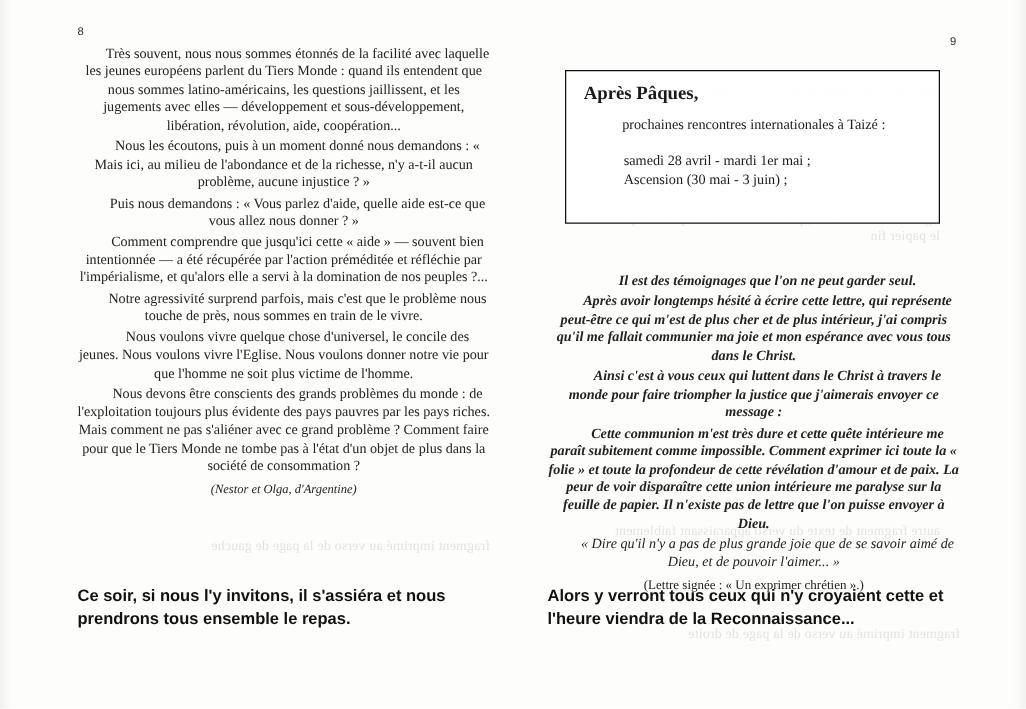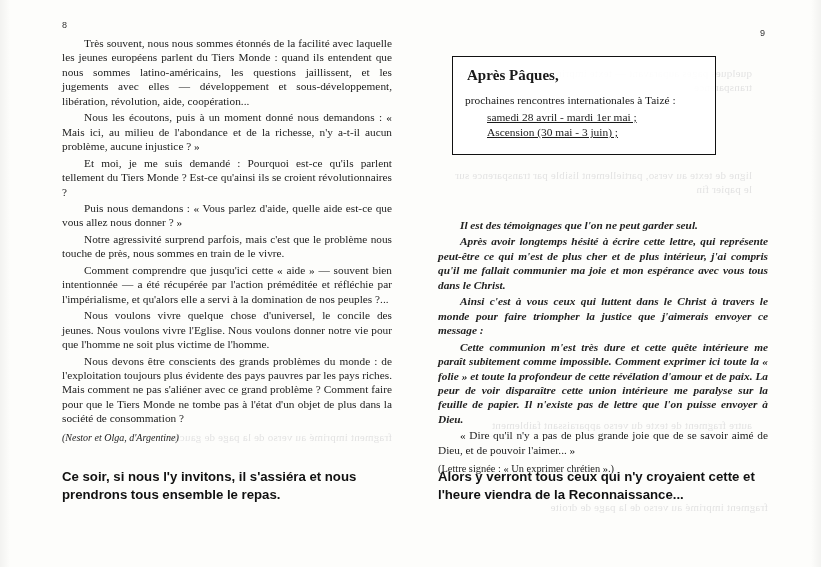--- a/index.html
+++ b/index.html
@@ -37,78 +37,79 @@
     line-height: 1.28;
     text-align: justify;
     color: #222;
   }
   .col-left { left: 62px; }
   .col-right { left: 438px; }
 
   p {
     margin: 0 0 2px 0;
     text-indent: 22px;
+    text-align: center;
   }
   p.noindent { text-indent: 0; }
   .italic { font-style: italic; font-weight: bold; }
   .signature {
     font-style: italic;
     font-size: 10px;
     text-indent: 0;
     margin-top: 6px;
   }
   .sig-right {
     font-size: 10.4px;
     text-indent: 0;
     margin-top: 5px;
   }
 
   .quote-block {
     text-indent: 22px;
+    font-style: italic;
   }
 
   .banner {
     position: absolute;
     font-family: "Liberation Sans", sans-serif;
     font-weight: bold;
     font-size: 13.2px;
     line-height: 1.35;
     color: #111;
     width: 334px;
   }
   .banner-left { left: 62px; top: 468px; }
   .banner-right { left: 438px; top: 468px; }
 
   .notice-box {
     position: absolute;
     left: 452px;
     top: 56px;
-    width: 264px;
+    width: 300px;
     border: 1.6px solid #111;
     padding: 8px 10px 10px 12px;
     background: rgba(255,255,255,0.92);
     box-sizing: border-box;
   }
   .notice-title {
     font-family: "Liberation Serif", serif;
     font-weight: bold;
     font-size: 15px;
     margin: 2px 0 10px 2px;
   }
   .notice-lead {
     font-size: 11.4px;
     margin: 0 0 2px 0;
   }
   .notice-list {
-    margin: 4px;
+    margin: 16px;
     padding-left: 18px;
     list-style: none;
     font-size: 11.4px;
     line-height: 1.33;
-    text-decoration: underline;
   }
   .notice-list li { margin: 0; }
 
   
   .bleed {
     position: absolute;
     color: rgba(120, 120, 130, 0.20);
     font-family: "Liberation Serif", serif;
     font-size: 11px;
     line-height: 1.3;
@@ -146,24 +147,23 @@
 
   <div class="bleed bleed-a">quelques pages auparavant — texte imprimé au verso visible par transparence</div>
   <div class="bleed bleed-b">ligne de texte au verso, partiellement lisible par transparence sur le papier fin</div>
   <div class="bleed bleed-c">autre fragment de texte du verso apparaissant faiblement</div>
   <div class="bleed bleed-d">fragment imprimé au verso de la page de gauche</div>
   <div class="bleed bleed-e">fragment imprimé au verso de la page de droite</div>
 
   <div class="col col-left">
     <p>Très souvent, nous nous sommes étonnés de la facilité avec laquelle les jeunes européens parlent du Tiers Monde : quand ils entendent que nous sommes latino-américains, les questions jaillissent, et les jugements avec elles — développement et sous-développement, libération, révolution, aide, coopération...</p>
     <p>Nous les écoutons, puis à un moment donné nous demandons : « Mais ici, au milieu de l'abondance et de la richesse, n'y a-t-il aucun problème, aucune injustice ? »</p>
-    <p>Et moi, je me suis demandé : Pourquoi est-ce qu'ils parlent tellement du Tiers Monde ? Est-ce qu'ainsi ils se croient révolutionnaires ?</p>
     <p>Puis nous demandons : « Vous parlez d'aide, quelle aide est-ce que vous allez nous donner ? »</p>
+    <p>Comment comprendre que jusqu'ici cette « aide » — souvent bien intentionnée — a été récupérée par l'action préméditée et réfléchie par l'impérialisme, et qu'alors elle a servi à la domination de nos peuples ?...</p>
     <p>Notre agressivité surprend parfois, mais c'est que le problème nous touche de près, nous sommes en train de le vivre.</p>
-    <p>Comment comprendre que jusqu'ici cette « aide » — souvent bien intentionnée — a été récupérée par l'action préméditée et réfléchie par l'impérialisme, et qu'alors elle a servi à la domination de nos peuples ?...</p>
     <p>Nous voulons vivre quelque chose d'universel, le concile des jeunes. Nous voulons vivre l'Eglise. Nous voulons donner notre vie pour que l'homme ne soit plus victime de l'homme.</p>
     <p>Nous devons être conscients des grands problèmes du monde : de l'exploitation toujours plus évidente des pays pauvres par les pays riches. Mais comment ne pas s'aliéner avec ce grand problème ? Comment faire pour que le Tiers Monde ne tombe pas à l'état d'un objet de plus dans la société de consommation ?</p>
     <p class="signature">(Nestor et Olga, d'Argentine)</p>
   </div>
 
   <div class="banner banner-left">Ce soir, si nous l'y invitons, il s'assiéra et nous prendrons tous ensemble le repas.</div>
 
   <div class="notice-box">
     <div class="notice-title">Après Pâques,</div>
     <p class="notice-lead noindent">prochaines rencontres internationales à Taizé :</p>

